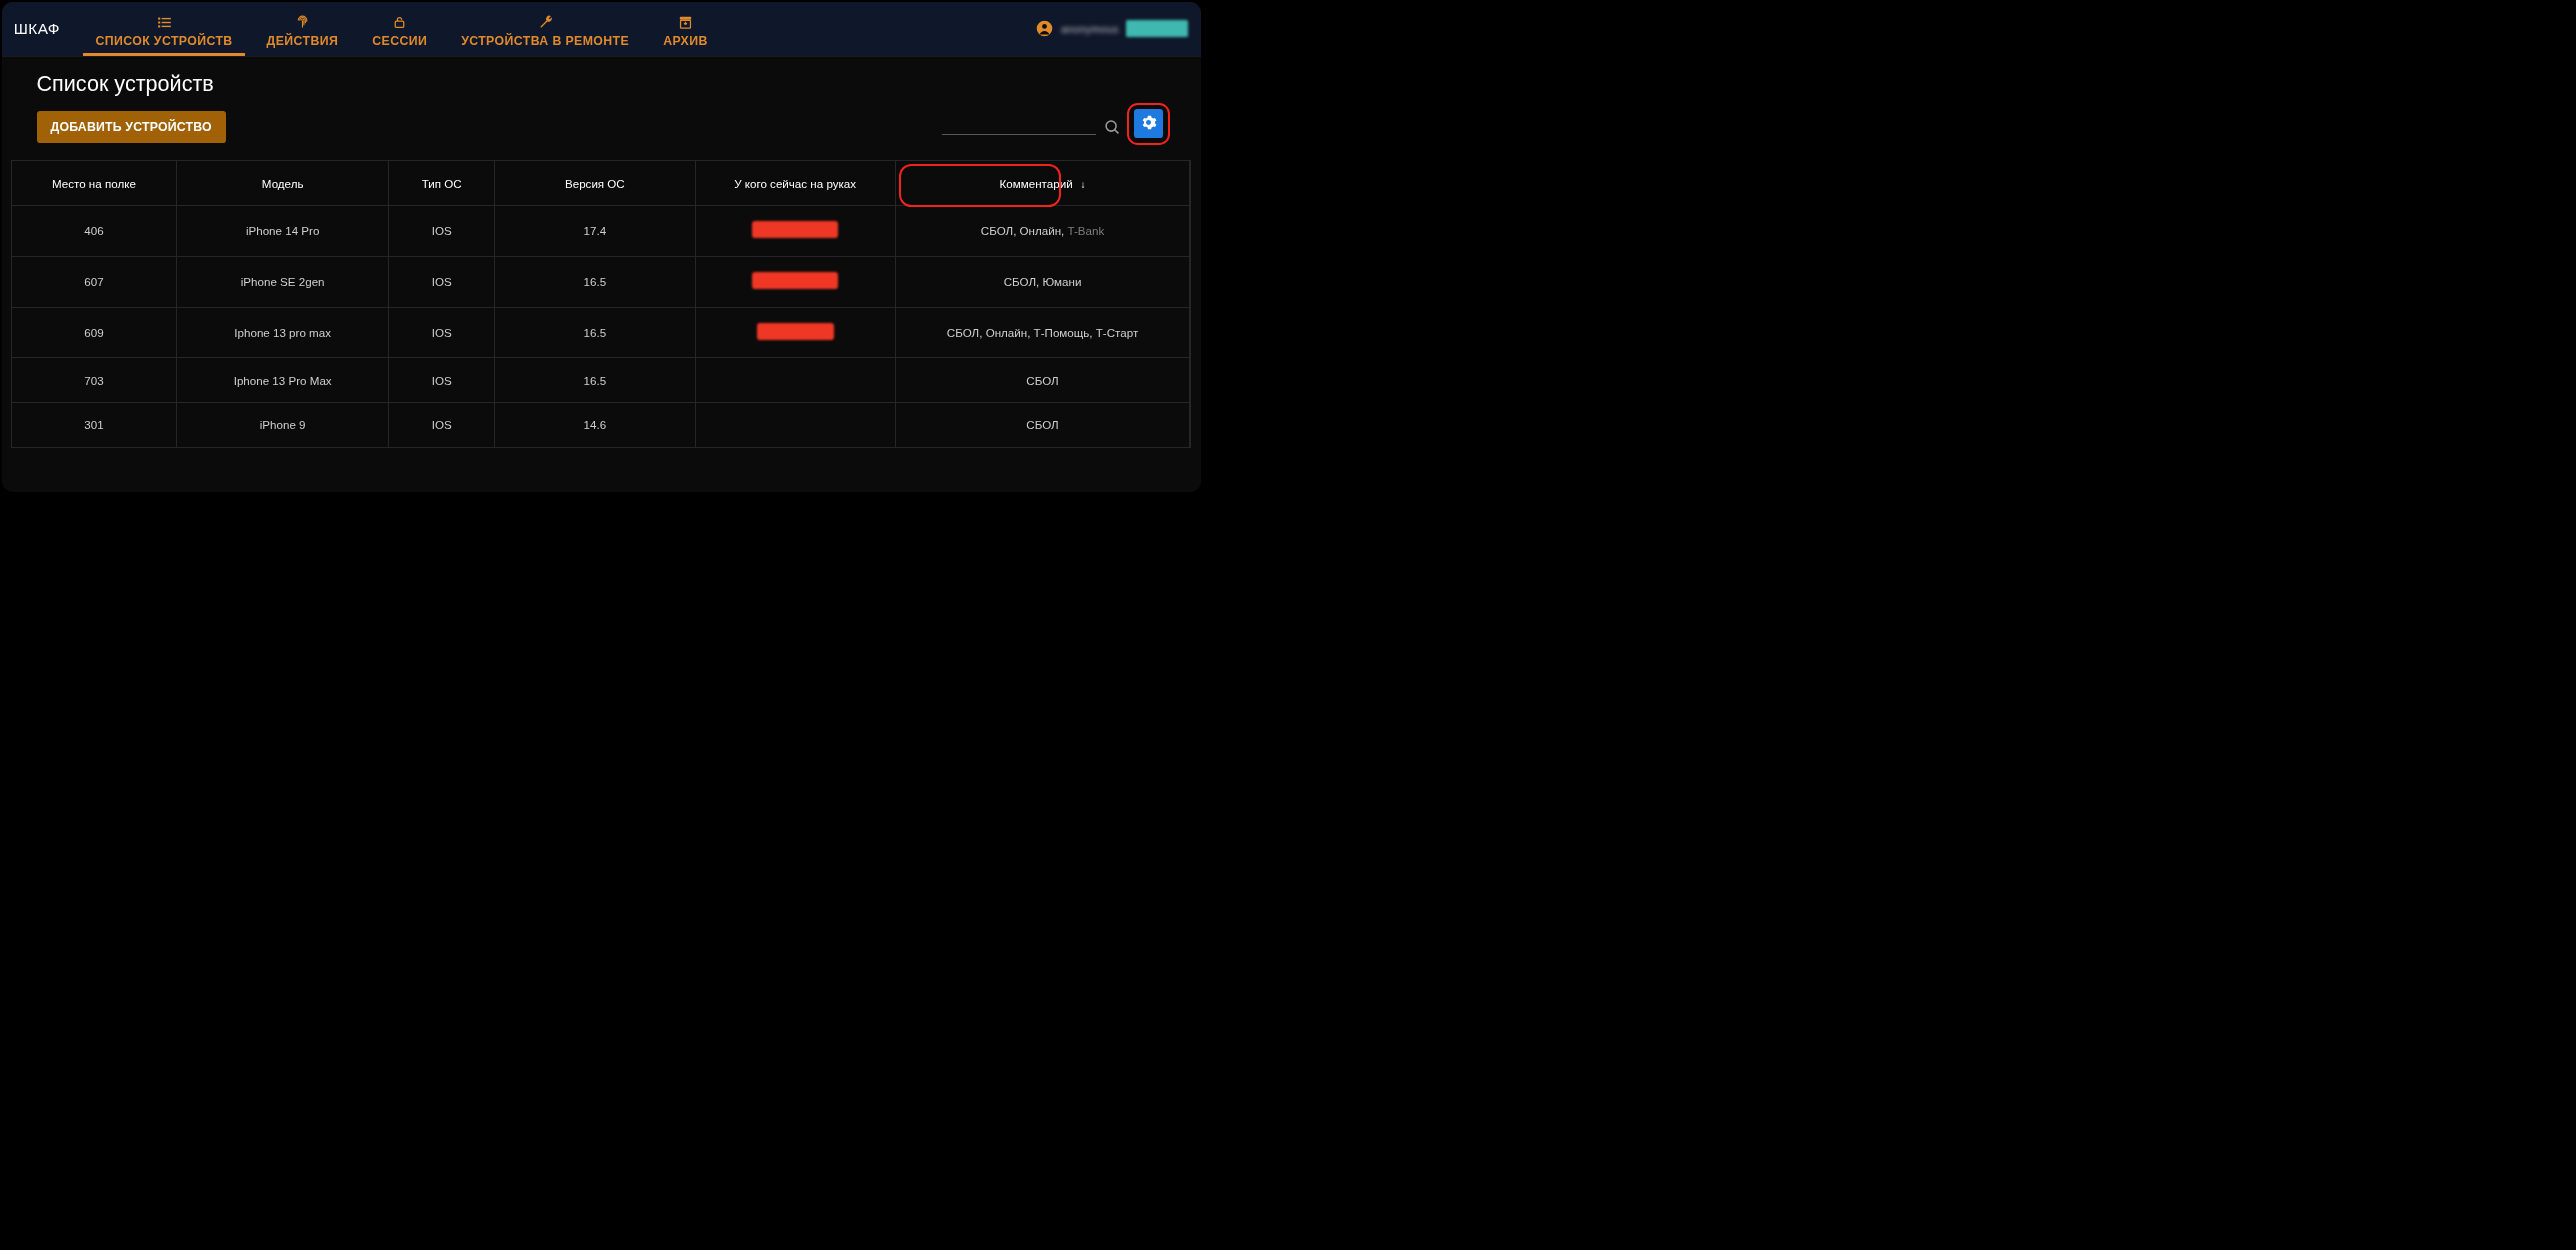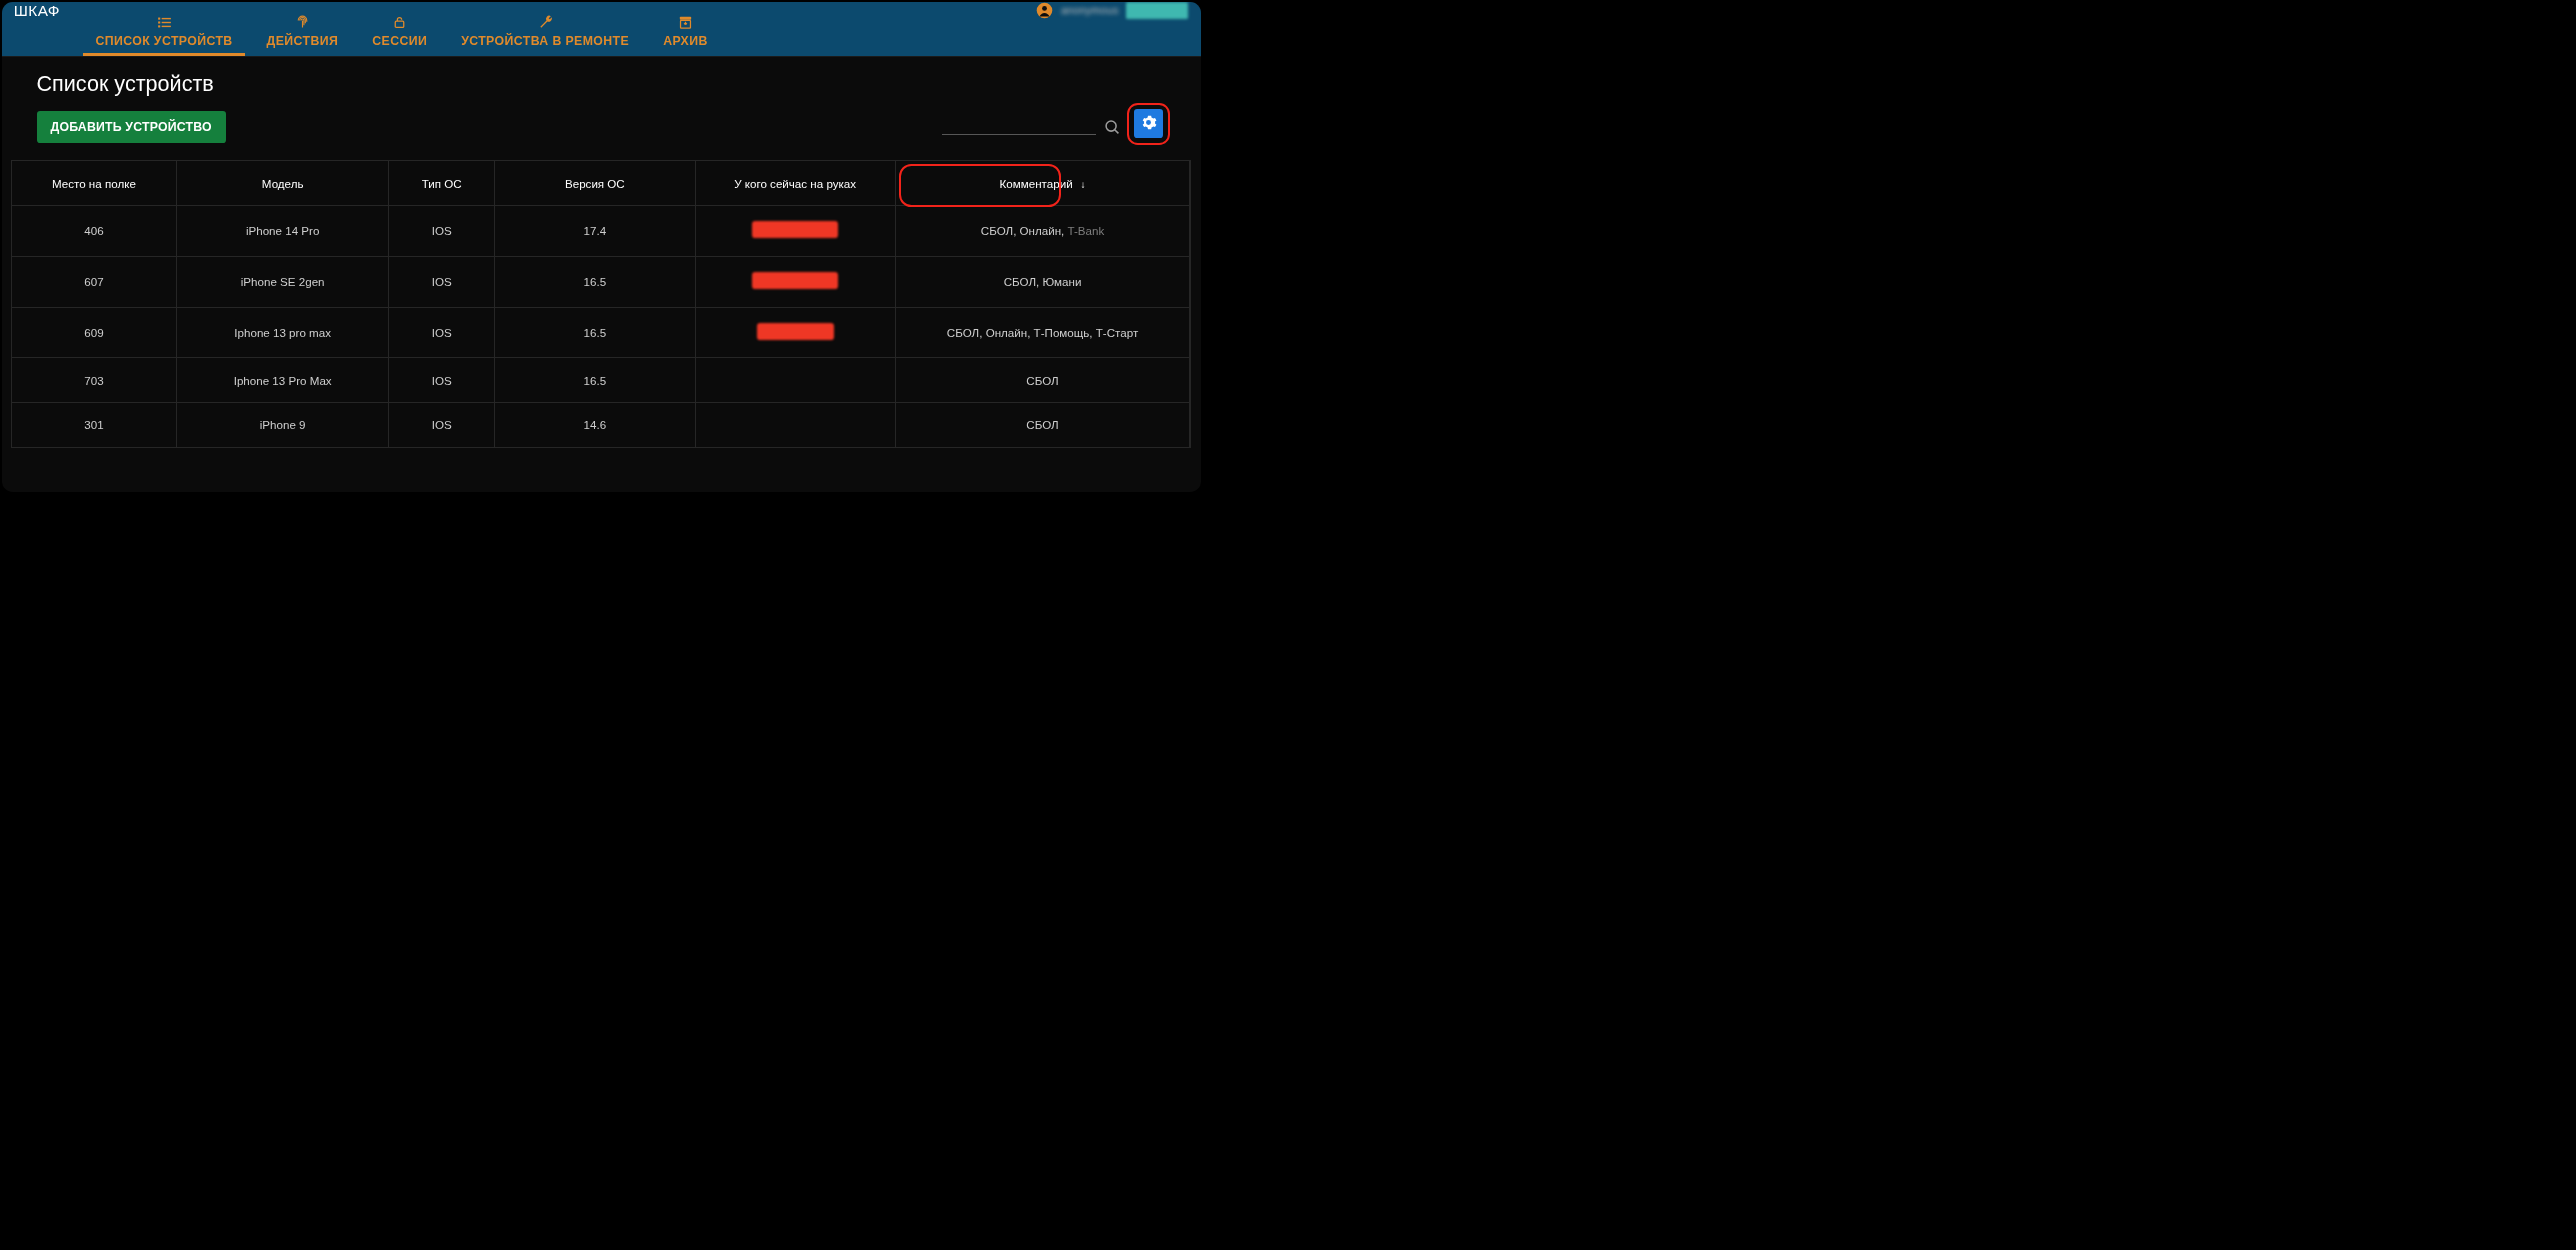--- a/index.html
+++ b/index.html
@@ -16,23 +16,23 @@
       position: absolute;
       inset: 1.5px;
       border-radius: 10.8px;
       background: #0b0b0b;
       overflow: hidden;
     }
     
     .topbar {
       height: 55px;
       display: flex;
-      align-items: flex-start;
+      align-items: center;
       padding: 0 12.3px;
-      background: #0c4a6e;
+      background: #0f172a;
       border-bottom: 0.8px solid #1a1a1a;
     }
     .app-title {
       color: #fff;
       font-size: 15.4px;
       font-weight: 500;
       margin-right: 18.5px;
       letter-spacing: 0.4px;
     }
     .nav {
@@ -89,21 +89,21 @@
       color: #fff;
       font-size: 21.6px;
       font-weight: 400;
     }
     .header-row {
       display: flex;
       align-items: center;
       margin-top: 9.2px;
     }
     .add-btn {
-      background: #15803d;
+      background: #a16207;
       color: #fff;
       border: none;
       padding: 9.2px 14px;
       font-size: 12.3px;
       font-weight: 600;
       border-radius: 3.1px;
       cursor: pointer;
       letter-spacing: 0.2px;
     }
     .header-spacer { flex: 1; }

